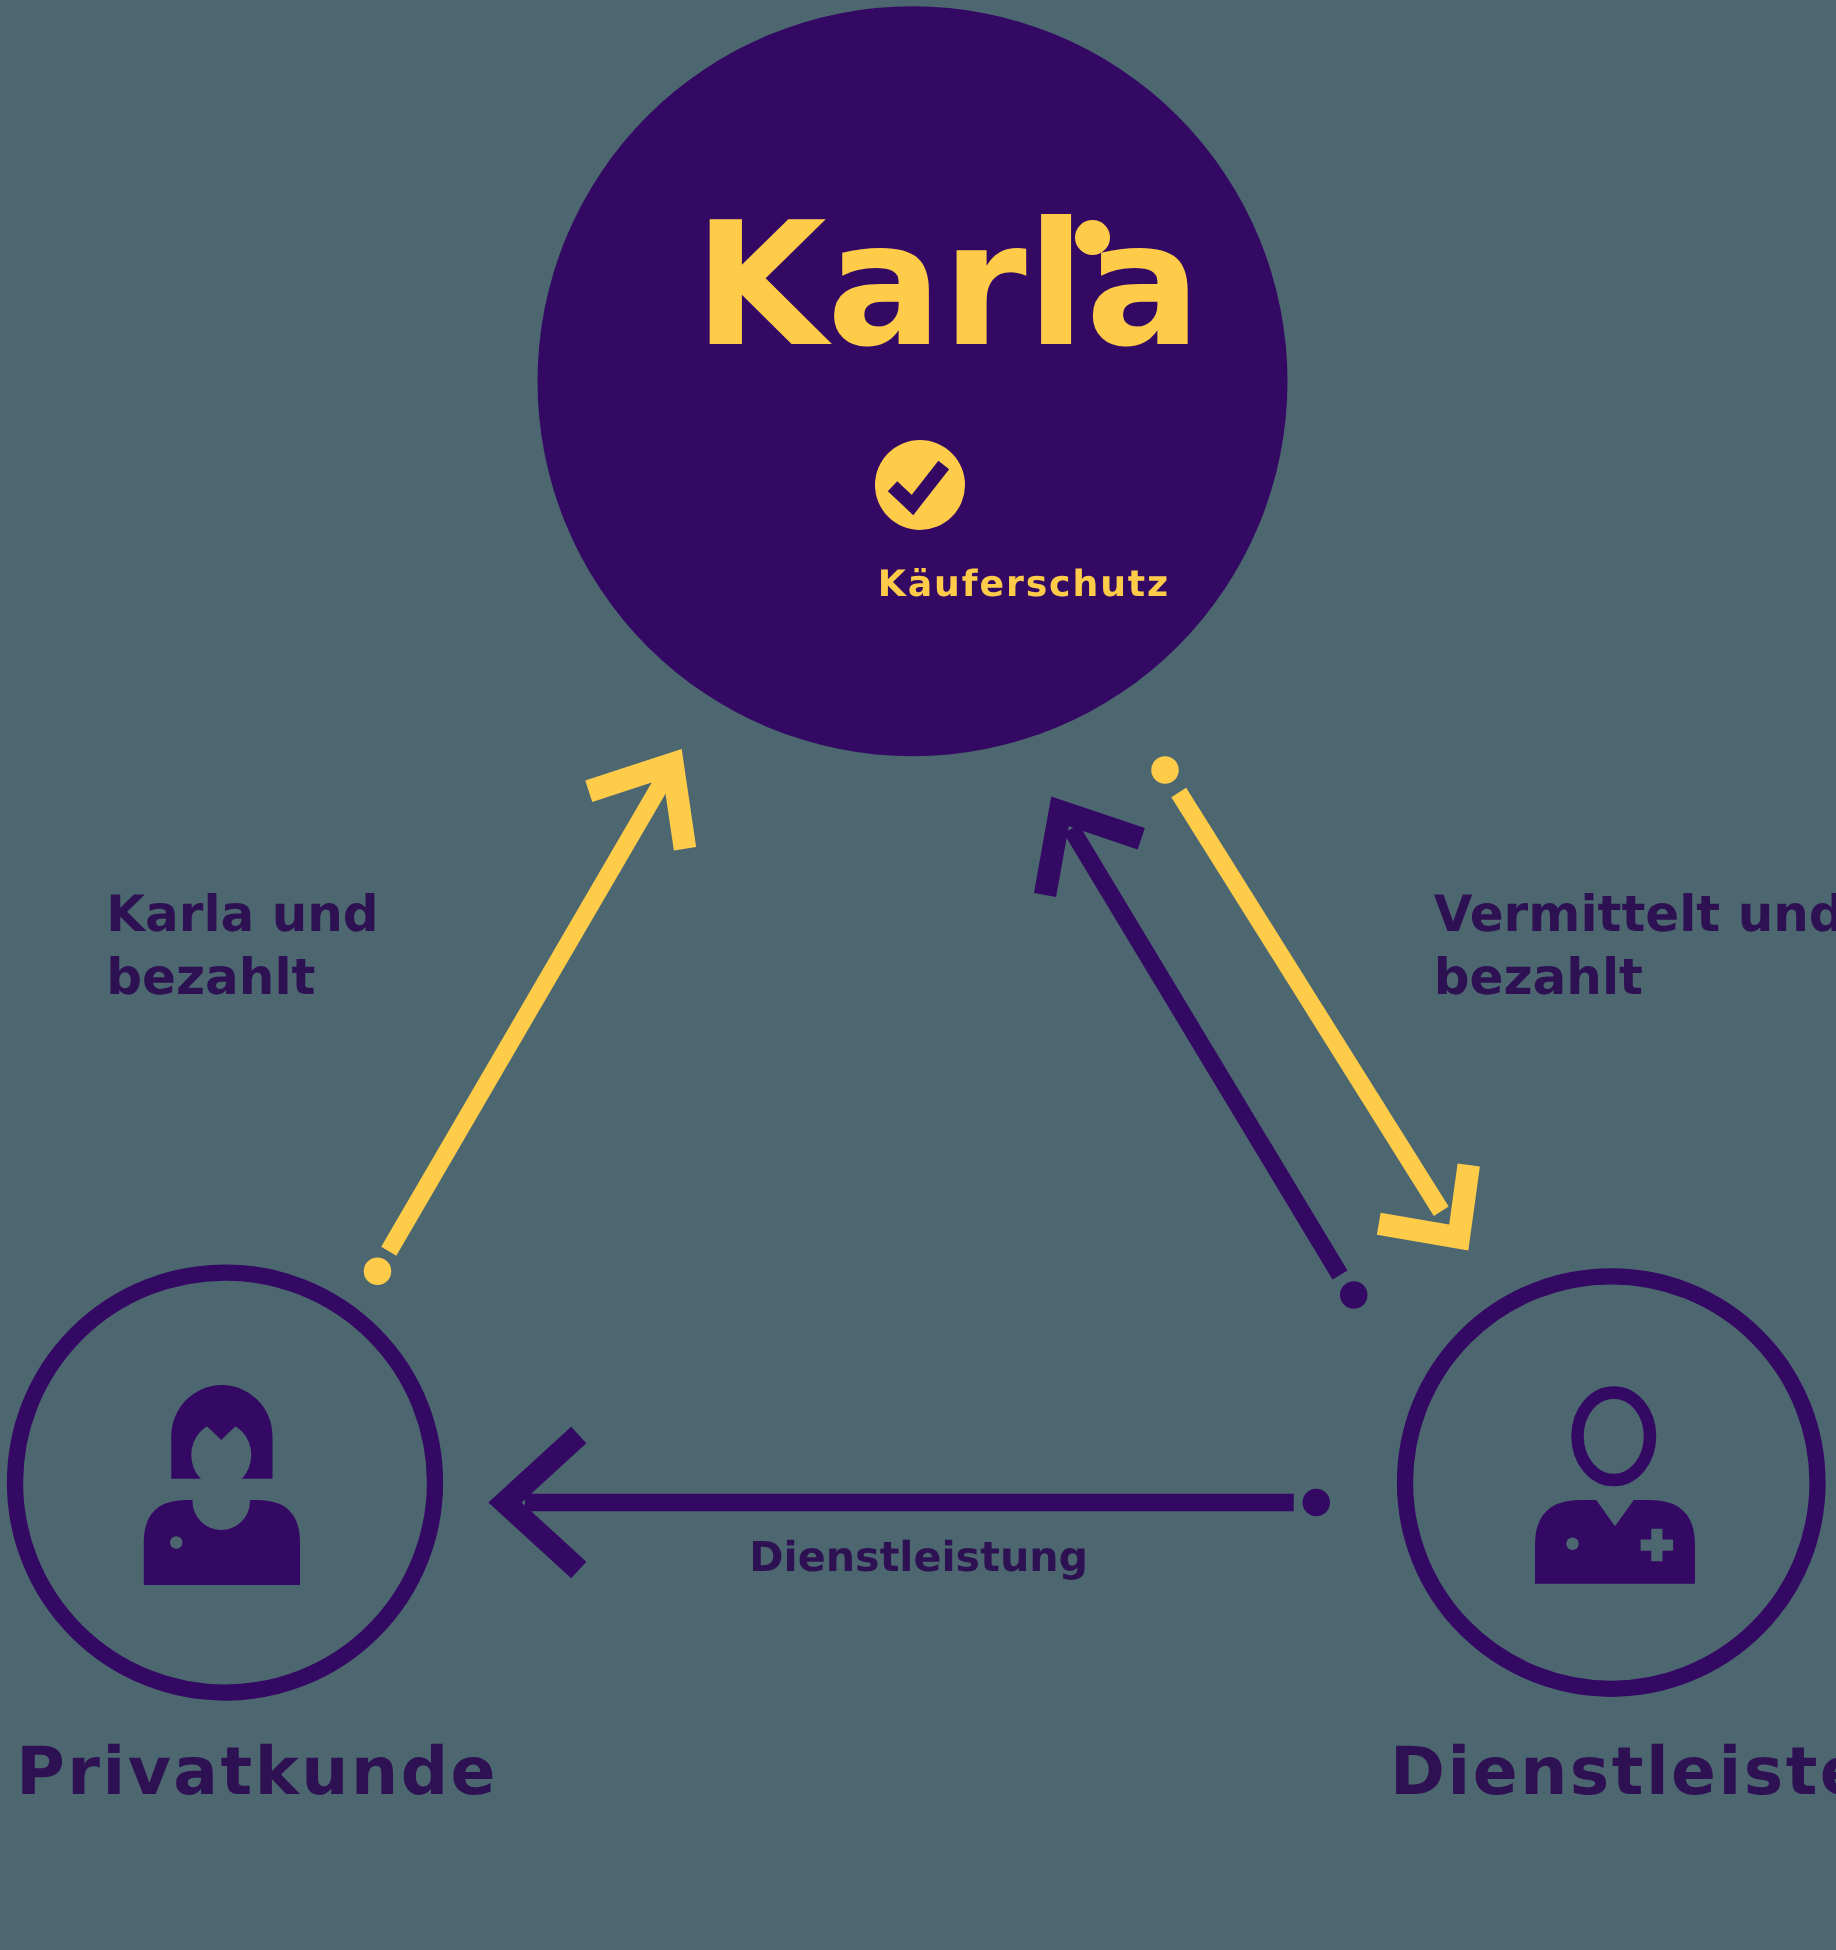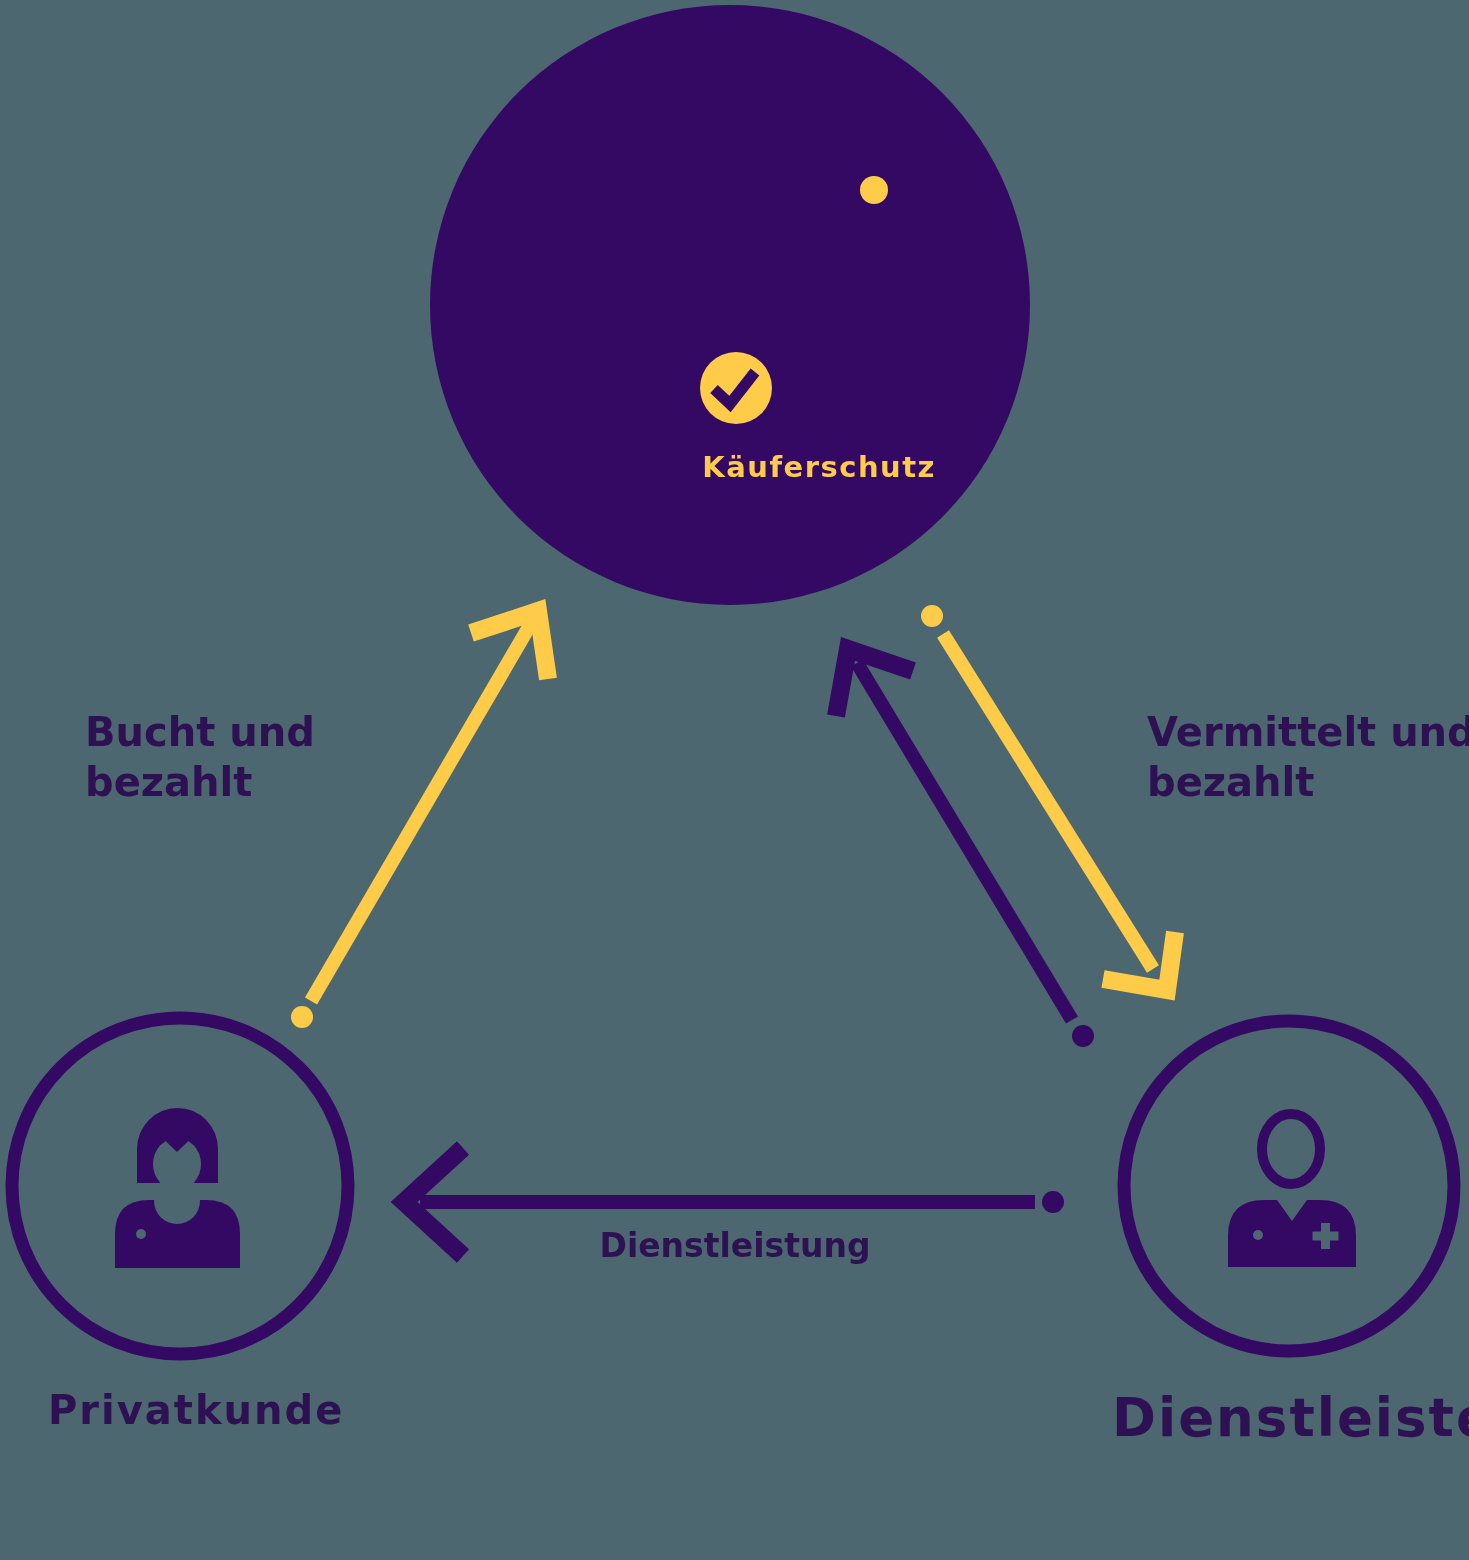--- a/index.html
+++ b/index.html
@@ -34,21 +34,21 @@
     border-radius:50%;background:var(--yellow);
   }
   .badge-label{
     position:absolute;left:536px;top:450px;width:400px;
     text-align:right;font-size:29px;font-weight:600;letter-spacing:1.5px;
     color:var(--yellow);
   }
   .edge-label-bucht{left:85px;top:707px;width:270px;font-size:40px;line-height:50px;}
   .edge-label-vermittelt{left:1147px;top:707px;width:332px;font-size:40px;line-height:50px;}
   .edge-label-dienstleistung{left:435px;top:1226px;width:600px;text-align:center;font-size:33px;}
-  .node-label-privatkunde{left:13px;top:1387px;font-size:40px;letter-spacing:2px;white-space:nowrap;margin-left:35px;}
+  .node-label-privatkunde{left:13px;top:1387px;font-size:53px;letter-spacing:2px;white-space:nowrap;}
   .node-label-dienstleister{left:1112px;top:1387px;font-size:53px;letter-spacing:2px;white-space:nowrap;}
 </style>
 </head>
 <body>
 
 <div class="stage">
 
   <svg class="layer" viewBox="0 0 1469 1560" aria-hidden="true">
 
     <circle class="fill-purple" cx="730" cy="305" r="300"></circle>
@@ -95,24 +95,25 @@
       <polyline class="stroke-yellow butt" points="1103,979 1167,990 1175,932" stroke-width="18" fill="none"></polyline>
     </g>
 
     <g>
       <circle class="fill-purple" cx="1053" cy="1202" r="11"></circle>
       <line class="stroke-purple butt" x1="1035" y1="1202" x2="420" y2="1202" stroke-width="14"></line>
       <polyline class="stroke-purple butt" points="463,1148 404,1202 463,1256" stroke-width="18" fill="none"></polyline>
     </g>
   </svg>
 
+  <div class="karla-logo">Karla</div>
   <div class="logo-dot"></div>
 
   <div class="badge-label">Käuferschutz</div>
 
-  <div class="txt edge-label-bucht">Bucht und bezahlt</div>
+  <div class="txt edge-label-bucht">Karla und bezahlt</div>
   <div class="txt edge-label-vermittelt">Vermittelt und bezahlt</div>
   <div class="txt edge-label-dienstleistung">Dienstleistung</div>
 
   <div class="txt node-label-privatkunde">Privatkunde</div>
   <div class="txt node-label-dienstleister">Dienstleister</div>
 
 </div>
 
 </body></html>

